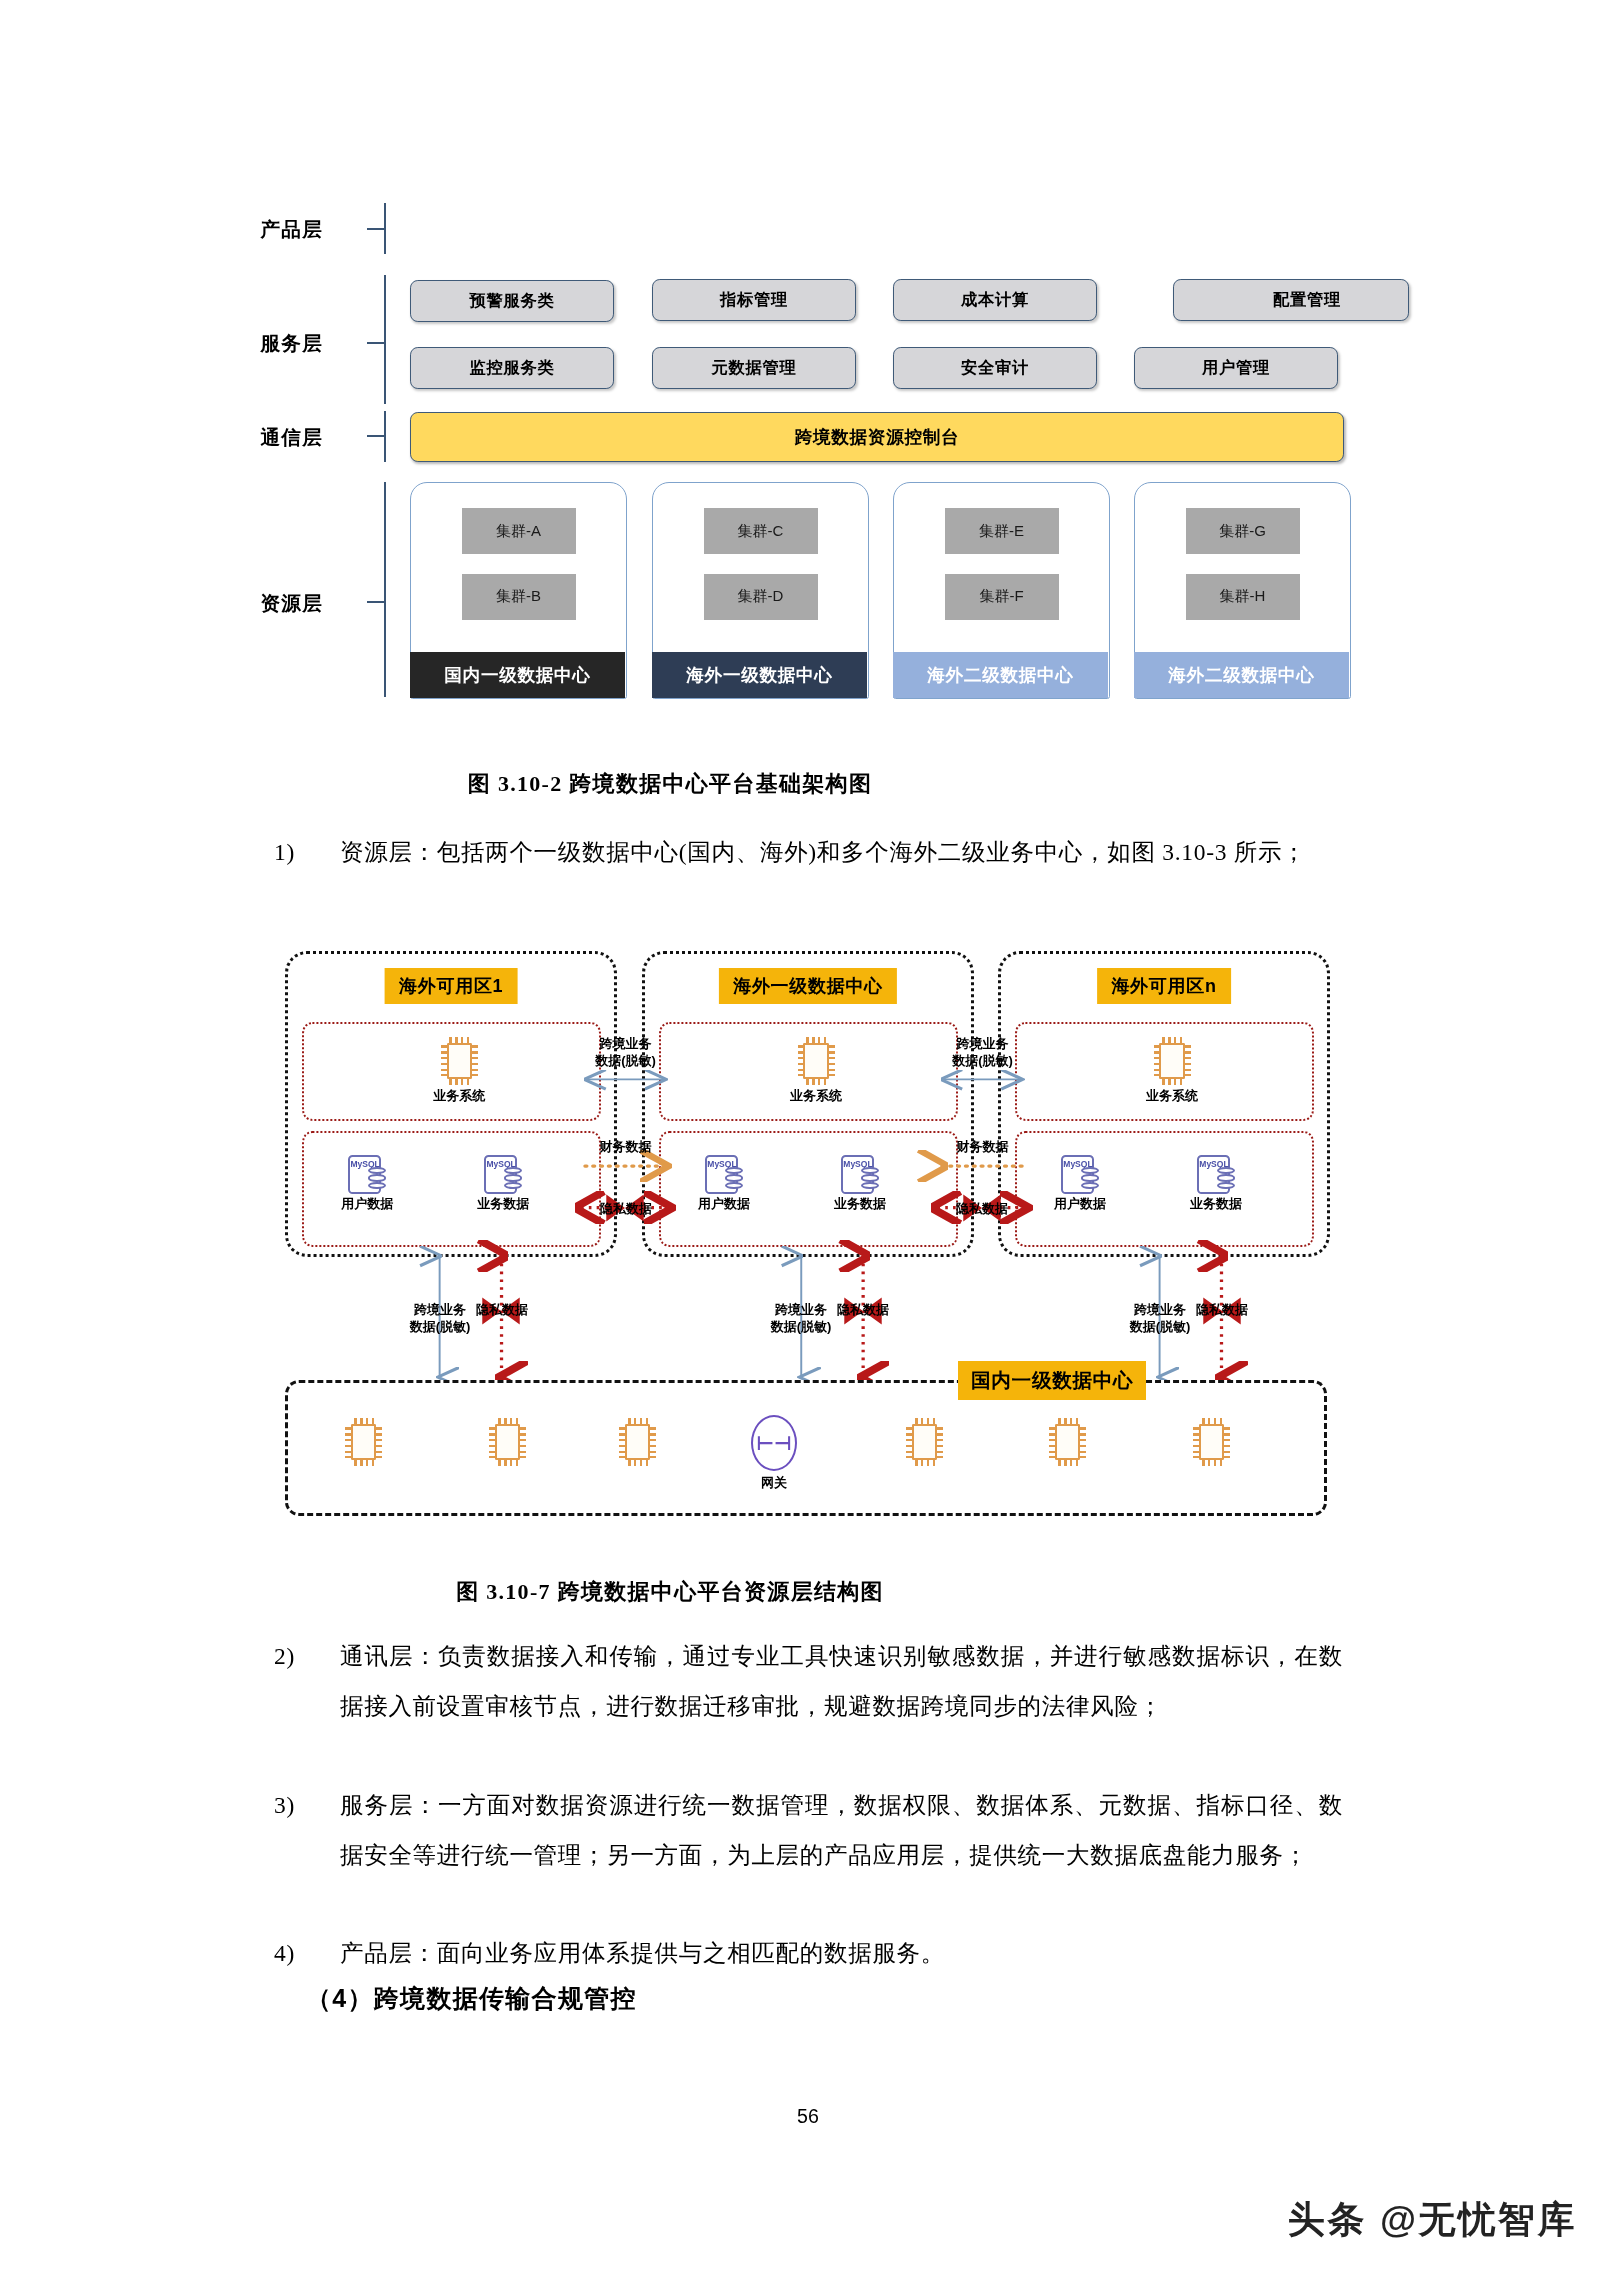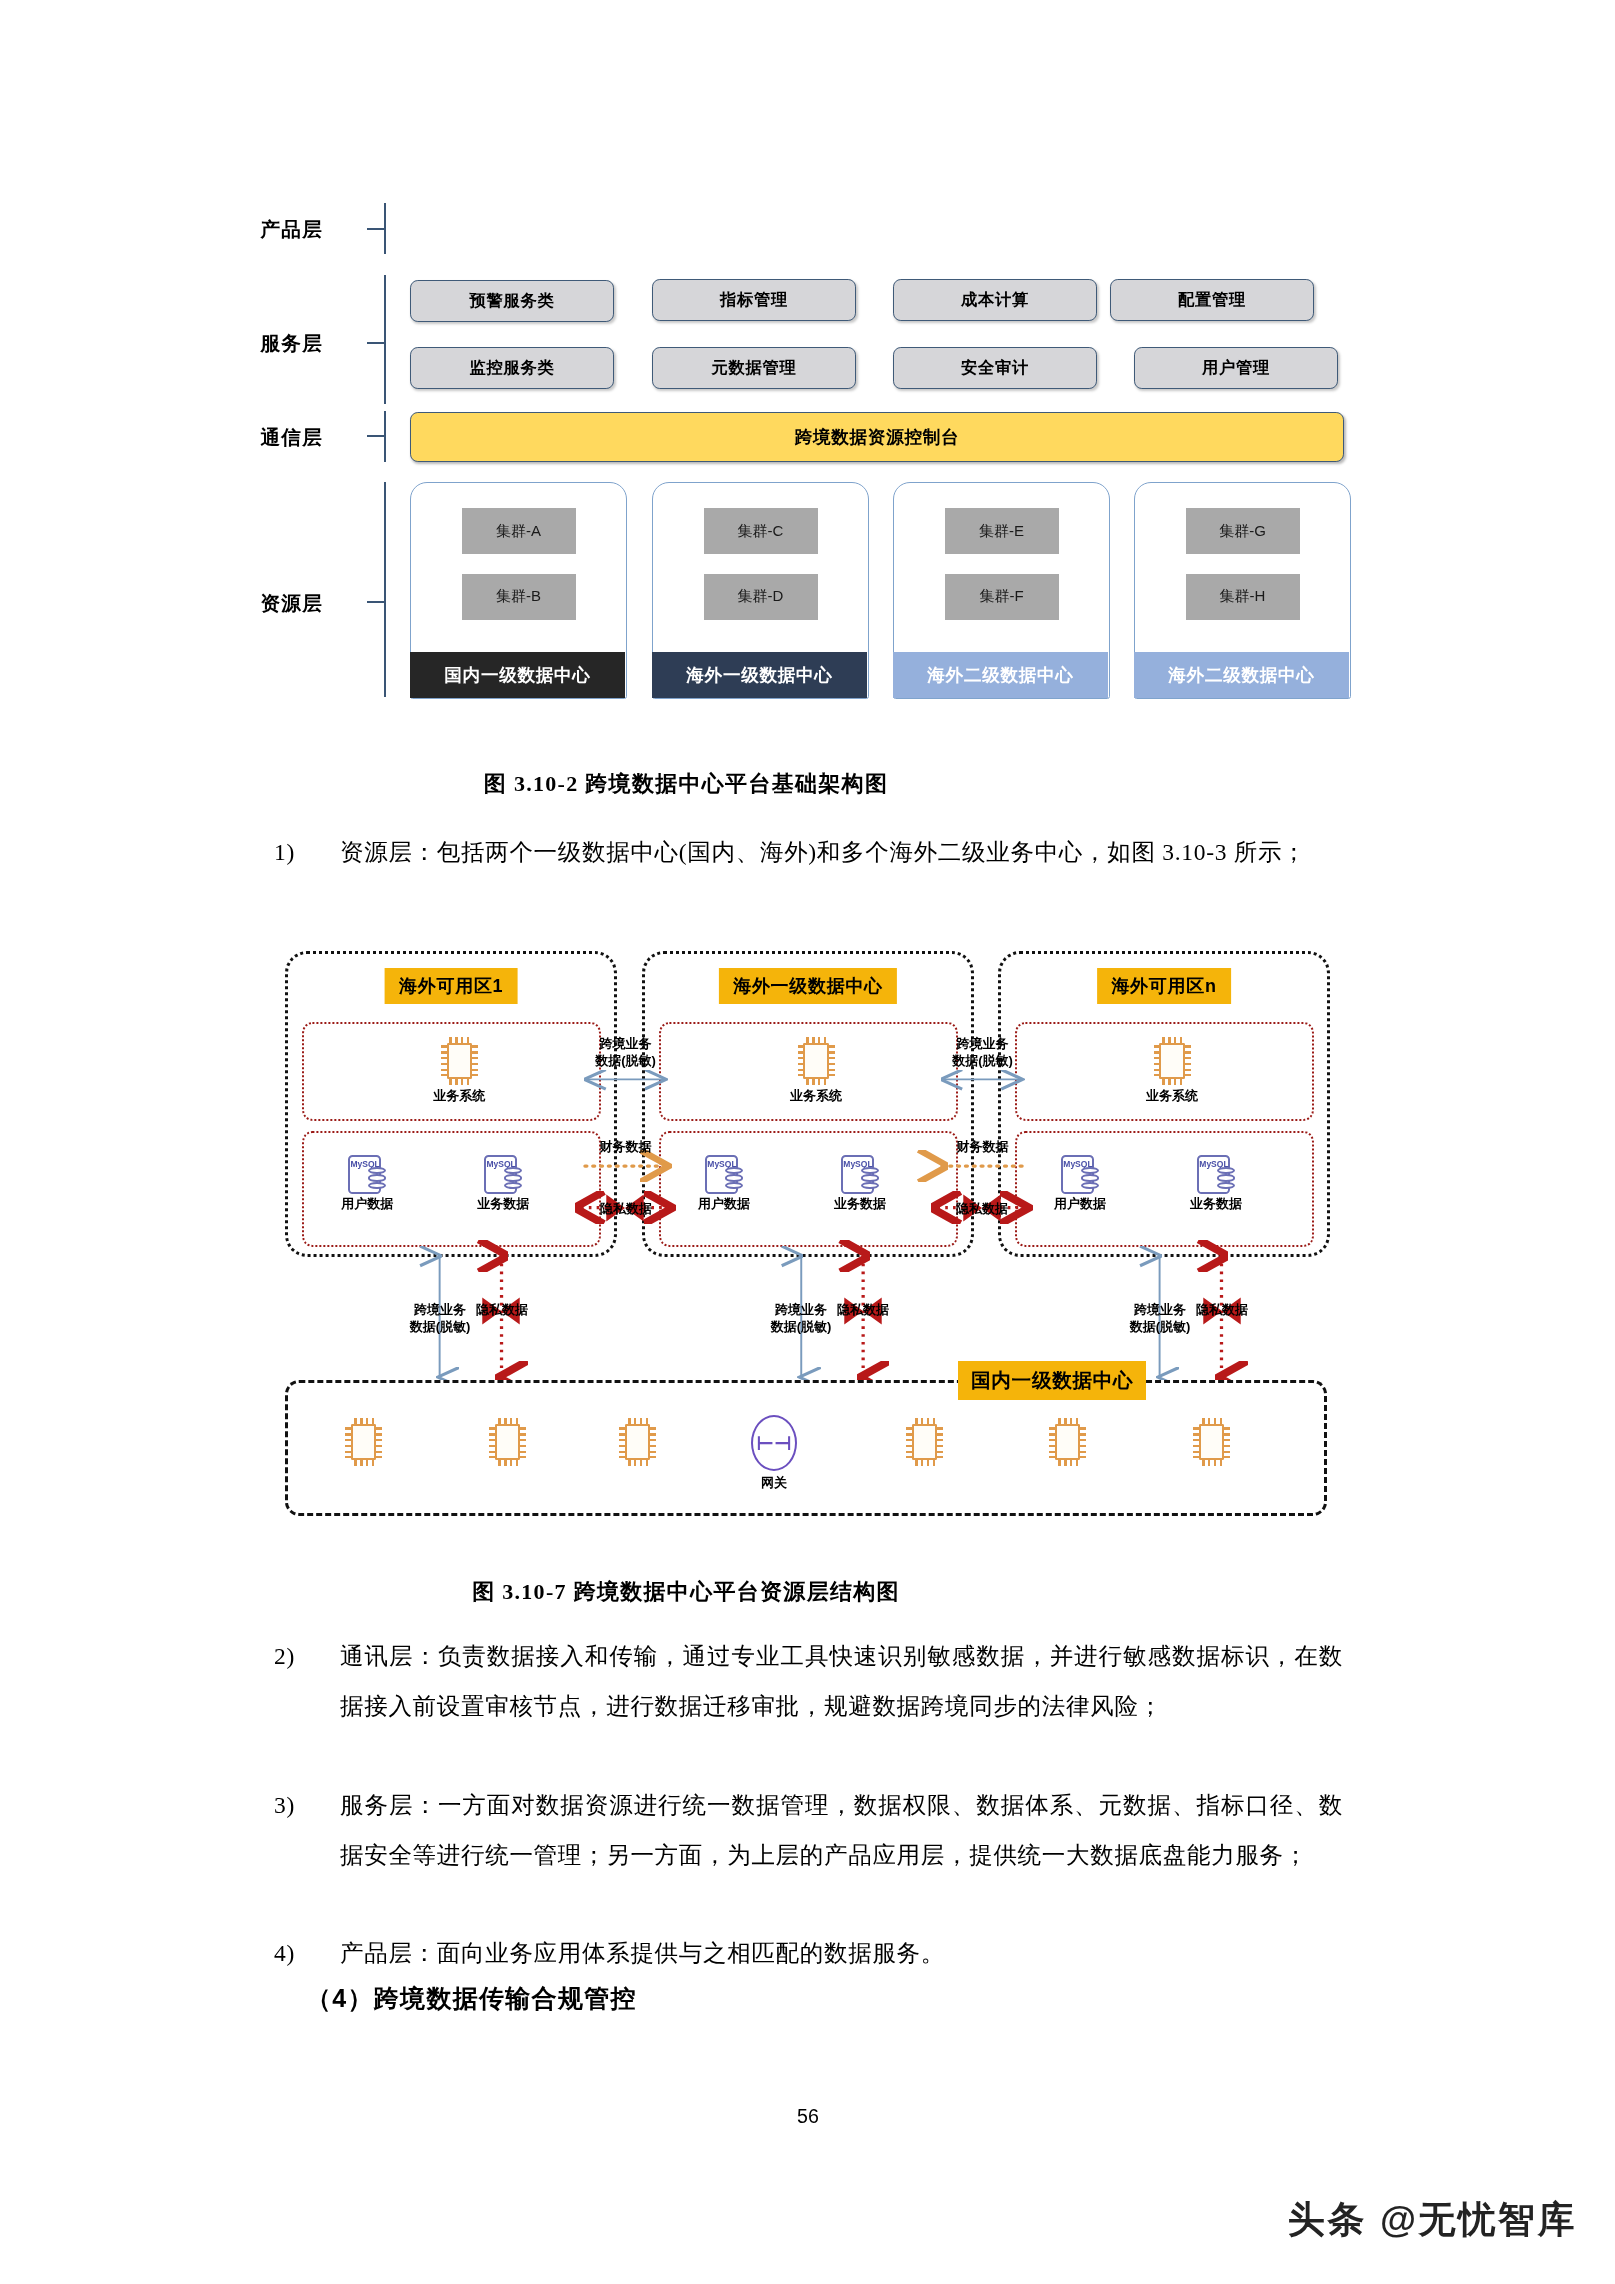--- a/index.html
+++ b/index.html
@@ -55,21 +55,20 @@
     display:flex;align-items:center;justify-content:center;
     color:#fff;font-weight:bold;font-size:17.6px;letter-spacing:0.7px;
     font-family:"Liberation Sans","DejaVu Sans",sans-serif;
   }
 
   
   .caption{
     position:absolute;width:1340px;text-align:center;
     font-size:22px;font-weight:bold;letter-spacing:1.3px;
     font-family:"Liberation Serif","DejaVu Serif",serif;
-    padding-left:16px;
   }
   .para{
     position:absolute;font-size:23.5px;line-height:50px;
     letter-spacing:0.7px;text-align:justify;
     font-family:"Liberation Serif","DejaVu Serif",serif;
   }
   .para .num{position:absolute;left:0;top:0;width:59px;}
   .para .txt{display:block;margin-left:66px;}
   .heading{
     position:absolute;font-size:25px;font-weight:bold;letter-spacing:1.3px;
@@ -189,21 +188,21 @@
     <div class="brace-tick" style="left:87px;top:233px;"></div>
 
     <div class="layer-label" style="left:-19.6px;top:388px;">资源层</div>
     <div class="brace" style="left:104px;top:280px;height:215px;"></div>
     <div class="brace-tick" style="left:87px;top:399px;"></div>
 
 
     <div class="svc-cell" style="left:130px;top:78px;">预警服务类</div>
     <div class="svc-cell" style="left:372px;top:77px;">指标管理</div>
     <div class="svc-cell" style="left:613px;top:77px;">成本计算</div>
-    <div class="svc-cell" style="left:830px;top:77px;">配置管理</div>
+    <div class="svc-cell" style="left:893px;top:77px;padding-left:32px;">配置管理</div>
 
     <div class="svc-cell" style="left:130px;top:145px;">监控服务类</div>
     <div class="svc-cell" style="left:372px;top:145px;">元数据管理</div>
     <div class="svc-cell" style="left:613px;top:145px;">安全审计</div>
     <div class="svc-cell" style="left:854px;top:145px;">用户管理</div>
 
     <div class="band comm" style="top:210px;height:48px;">跨境数据资源控制台</div>
 
     <div class="dc-col" style="left:130px;top:280px;">
       <div class="cluster" style="margin-top:25px;">集群-A</div>

